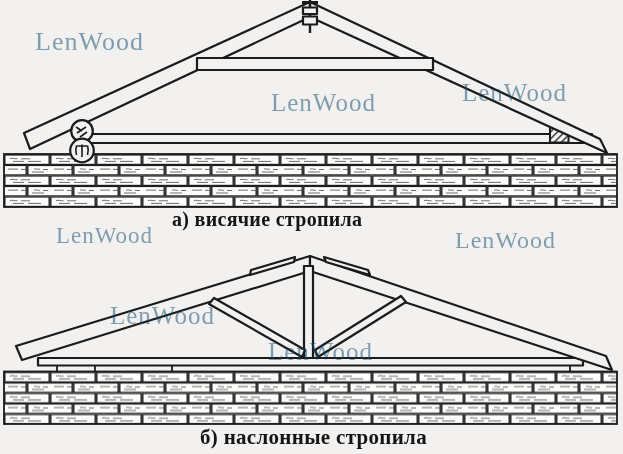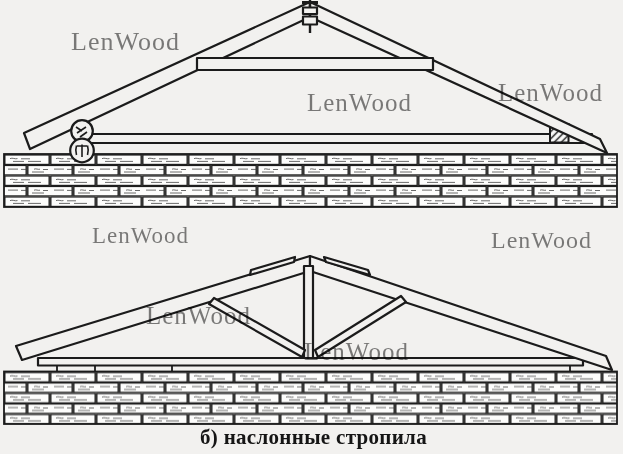--- a/index.html
+++ b/index.html
@@ -7,26 +7,25 @@
   .stage{
     position:relative;
     width:623px;height:454px;
     background:#f2f1ef;
     overflow:hidden;
   }
   .stage svg{position:absolute;left:0;top:0;}
   .wm{
     position:absolute;
     font-family:"Liberation Serif", serif;
-    color:#000000;
+    color:#0c4a6e;
     opacity:.5;
     letter-spacing:1px;
     white-space:nowrap;
     user-select:none;
-    margin-left:36px;
   }
   .cap{
     position:absolute;
     font-family:"Liberation Serif", serif;
     font-weight:700;
     color:#151515;
     letter-spacing:.3px;
     white-space:nowrap;
   }
   .cap-a{left:172px;top:208px;font-size:20px;}
@@ -110,14 +109,15 @@
   </svg>
 
   <span class="wm" style="left:35px;top:27px;font-size:26px;">LenWood</span>
   <span class="wm" style="left:271px;top:89px;font-size:25px;">LenWood</span>
   <span class="wm" style="left:462px;top:79px;font-size:25px;">LenWood</span>
   <span class="wm" style="left:56px;top:223px;font-size:23px;">LenWood</span>
   <span class="wm" style="left:455px;top:227px;font-size:24px;">LenWood</span>
   <span class="wm" style="left:110px;top:302px;font-size:25px;">LenWood</span>
   <span class="wm" style="left:268px;top:338px;font-size:25px;">LenWood</span>
 
+  <div class="cap cap-a">а) висячие стропила</div>
   <div class="cap cap-b">б) наслонные стропила</div>
 </div>
 
 </body></html>

